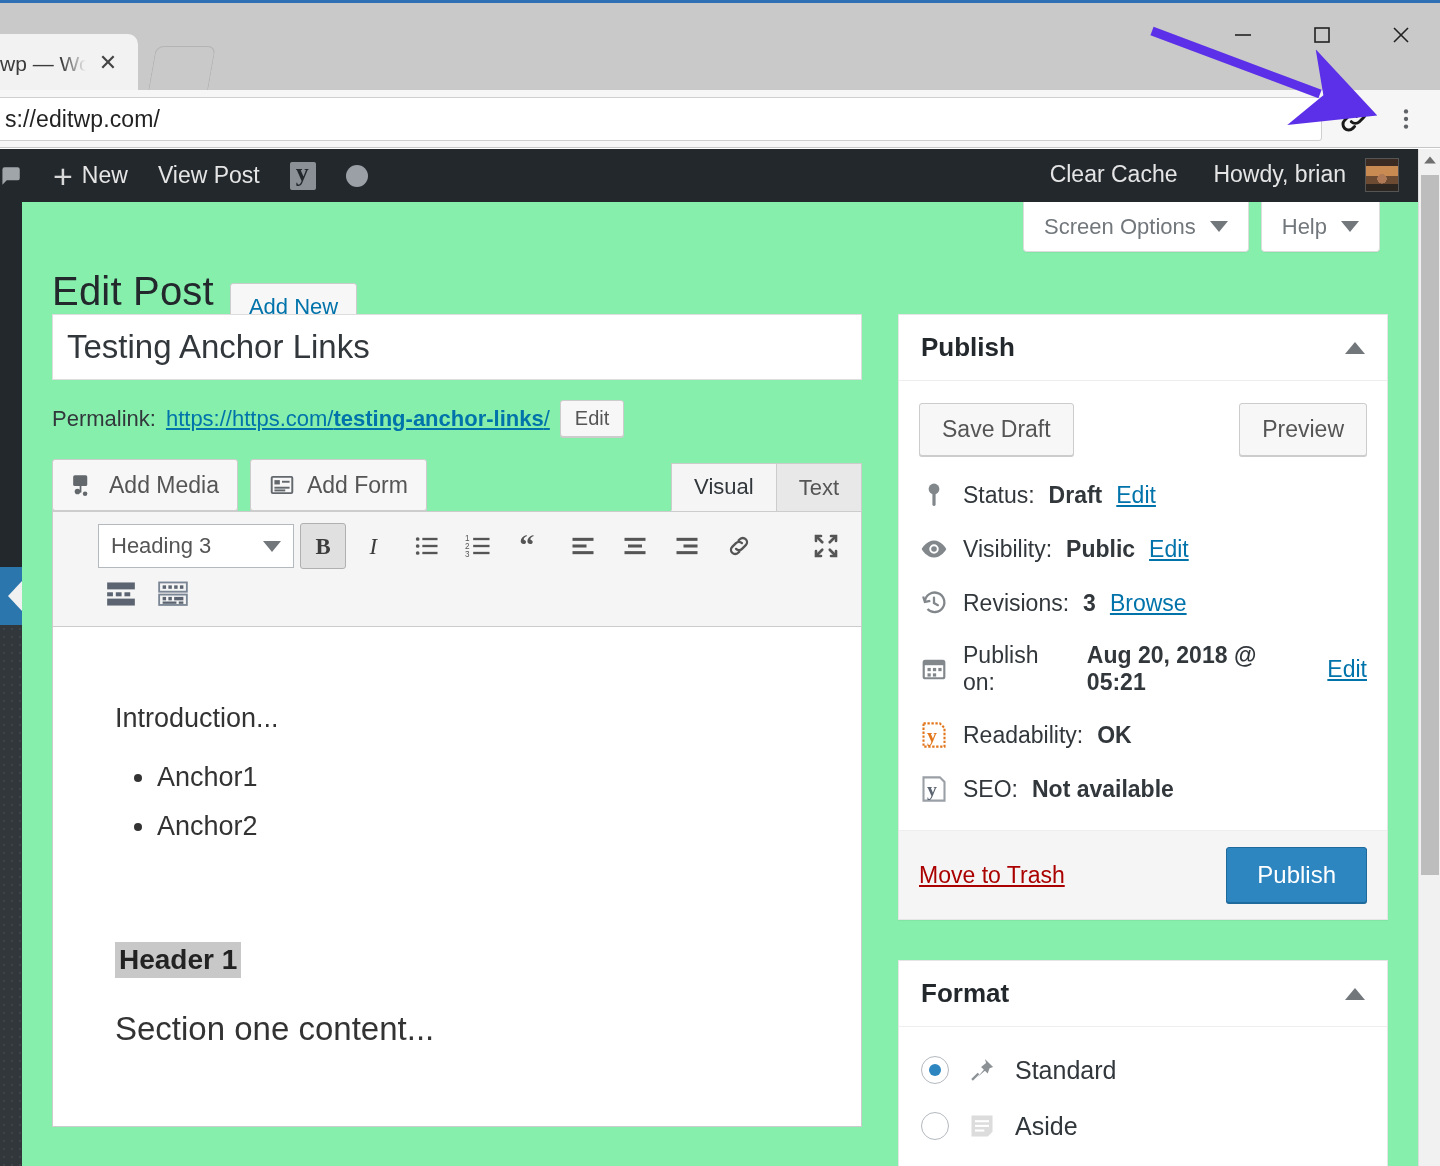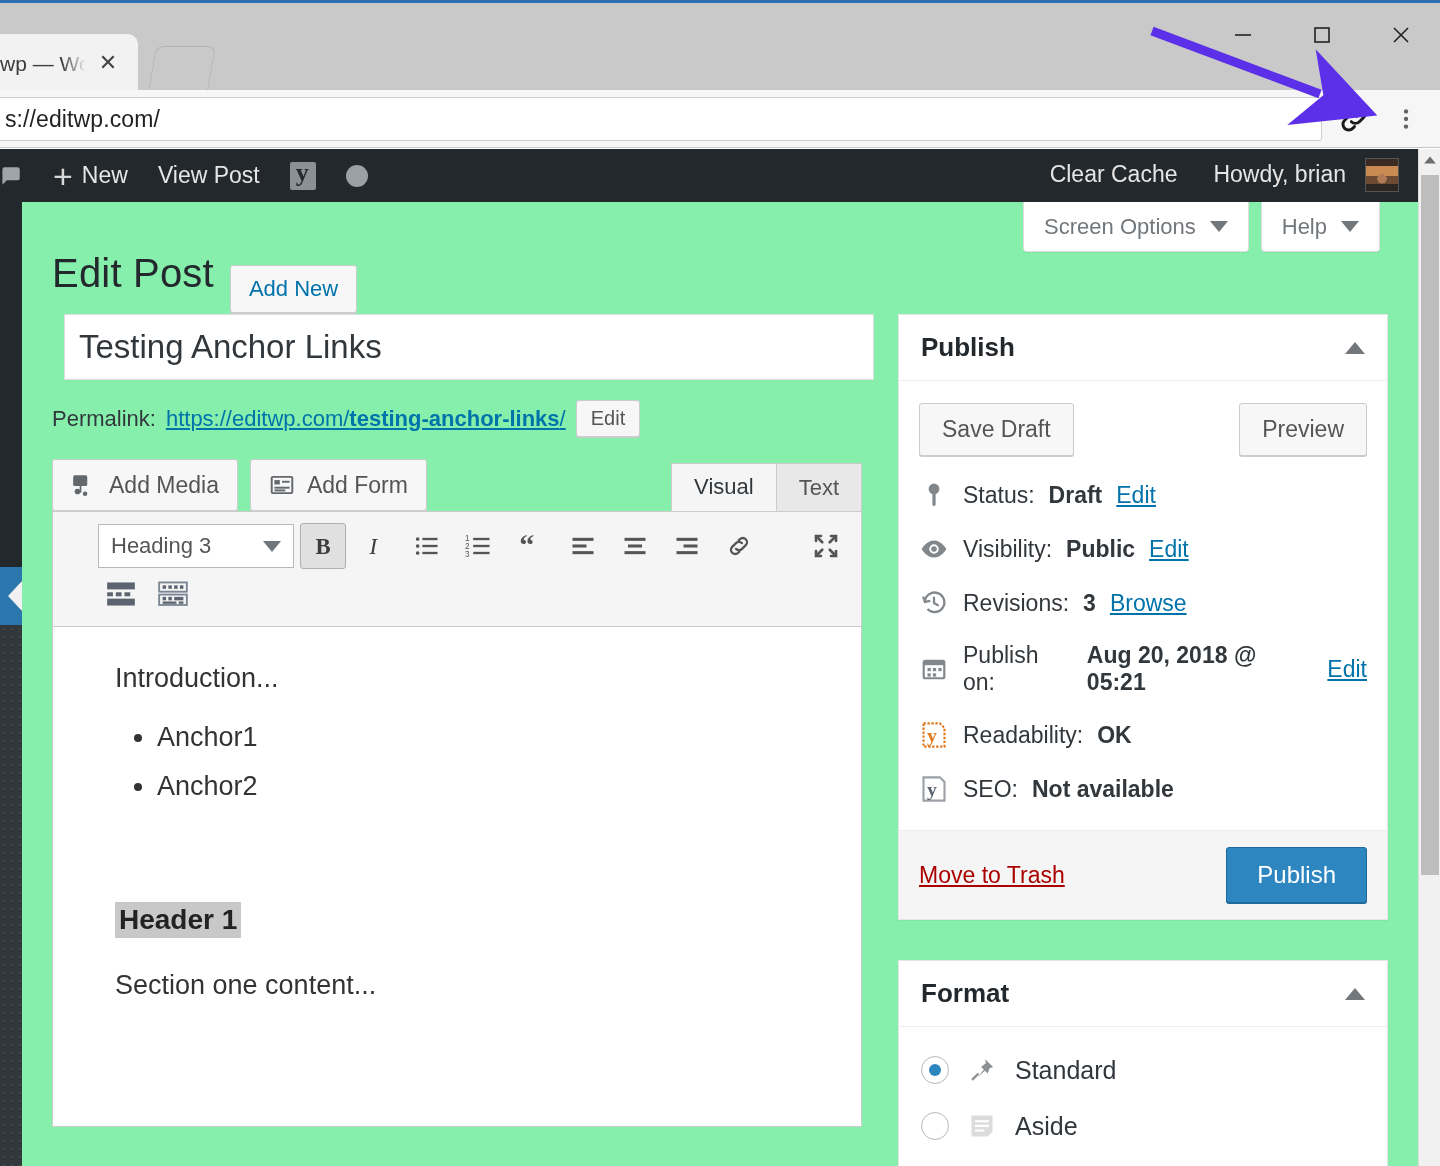--- a/index.html
+++ b/index.html
@@ -137,36 +137,35 @@
   .meta-btn {
     background: #fff; border: 1px solid #ddd; border-top: none;
     border-radius: 0 0 4px 4px; height: 50px; padding: 0 20px;
     display: flex; align-items: center; gap: 14px;
     font-size: 22px; color: #72777c; box-shadow: 0 1px 1px rgba(0,0,0,.04);
     margin-left: 12px;
   }
   .caret-down { width: 0; height: 0; border-left: 9px solid transparent; border-right: 9px solid transparent; border-top: 11px solid #72777c; }
 
   .page-head {
-    position: absolute; left: 30px; top: 32px; display: flex; align-items: center; gap: 16px;
+    position: absolute; left: 30px; top: 50px; display: flex; align-items: center; gap: 16px;
   }
   .page-title { font-size: 40px; font-weight: 400; color: #23282d; letter-spacing: .2px; }
   .addnew-btn {
     background: #f7f7f7; border: 1px solid #ccc; border-radius: 3px;
     padding: 10px 18px; font-size: 22px; color: #0073aa; box-shadow: 0 1px 0 #ccc; margin-top: 31px;
   }
 
   
   .editor-col { position: absolute; left: 30px; top: 112px; width: 810px; }
 
   .title-input {
     width: 810px; height: 66px; background: #fff; border: 1px solid #ddd;
     font-size: 33px; color: #32373c; padding: 0 14px; line-height: 64px;
     font-family: "Liberation Sans", sans-serif;
-    margin-left: 12px;
   }
   .permalink-row {
     margin-top: 20px; display: flex; align-items: center; gap: 10px;
     font-size: 22px; color: #32373c;
   }
   .permalink-link { color: #0073aa; text-decoration: underline; }
   .permalink-link b { font-weight: 700; }
   .edit-slug-btn {
     background: #f7f7f7; border: 1px solid #ccc; border-radius: 3px;
     padding: 6px 14px; font-size: 20px; color: #555; box-shadow: 0 1px 0 #ccc;
@@ -200,25 +199,25 @@
     color: #555;
   }
   .tb-btn.on { background: #e0e0e0; border: 1px solid #b0b0b0; border-radius: 3px; }
   .tb-btn svg { display: block; }
   .tb-spacer { flex: 1; }
 
   .ed-content {
     background: #fff; border: 1px solid #ccc; border-top: none;
     height: 500px; padding: 36px 0 0 62px; position: relative; overflow: hidden;
   }
-  .ed-p { font-size: 27px; color: #333; margin-bottom: 28px; }
+  .ed-p { font-size: 27px; color: #333; margin-bottom: 28px; margin-top: 40px; }
   .ed-ul { list-style: disc; margin: 22px 0 0 42px; }
   .ed-ul li { font-size: 27px; color: #333; margin-bottom: 18px; }
   .ed-h { font-size: 28px; font-weight: 700; color: #222; margin-top: 82px; display: inline-block; background: #c8c8c8; padding: 2px 4px; }
-  .ed-p2 { font-size: 27px; color: #333; margin-top: 32px; }
+  .ed-p2 { font-size: 33px; color: #333; margin-top: 32px; }
 
   
   .side-col { position: absolute; left: 876px; top: 112px; width: 490px; }
   .panel { background: #fff; border: 1px solid #e5e5e5; margin-bottom: 40px; box-shadow: 0 1px 1px rgba(0,0,0,.04); }
   .panel-head {
     height: 66px; border-bottom: 1px solid #eee; display: flex; align-items: center;
     justify-content: space-between; padding: 0 22px;
   }
   .panel-title { font-size: 26px; font-weight: 700; color: #23282d; }
   .tri-up { width: 0; height: 0; border-left: 10px solid transparent; border-right: 10px solid transparent; border-bottom: 12px solid #72777c; }
@@ -373,21 +372,21 @@
       <span class="page-title">Edit Post</span>
       <button class="addnew-btn">Add New</button>
     </div>
 
     <div class="editor-col">
 
       <div class="title-input">Testing Anchor Links</div>
 
       <div class="permalink-row">
         <span>Permalink:</span>
-        <span class="permalink-link"><span>https://editwp.com/</span><b>testing-anchor-links</b><span>/</span></span>
+        <span class="permalink-link"><span>https://https.com/</span><b>testing-anchor-links</b><span>/</span></span>
         <button class="edit-slug-btn">Edit</button>
       </div>
 
       <div class="media-row">
         <div class="media-btn">
           <svg width="26" height="26" viewBox="0 0 24 24" fill="#63686d">
             <rect x="2" y="3" width="13" height="10" rx="1.5"></rect>
               <circle cx="6" cy="18" r="2.6"></circle>
               <circle cx="13" cy="20" r="2.1"></circle>
               <rect x="8" y="10" width="1.6" height="9"></rect>

